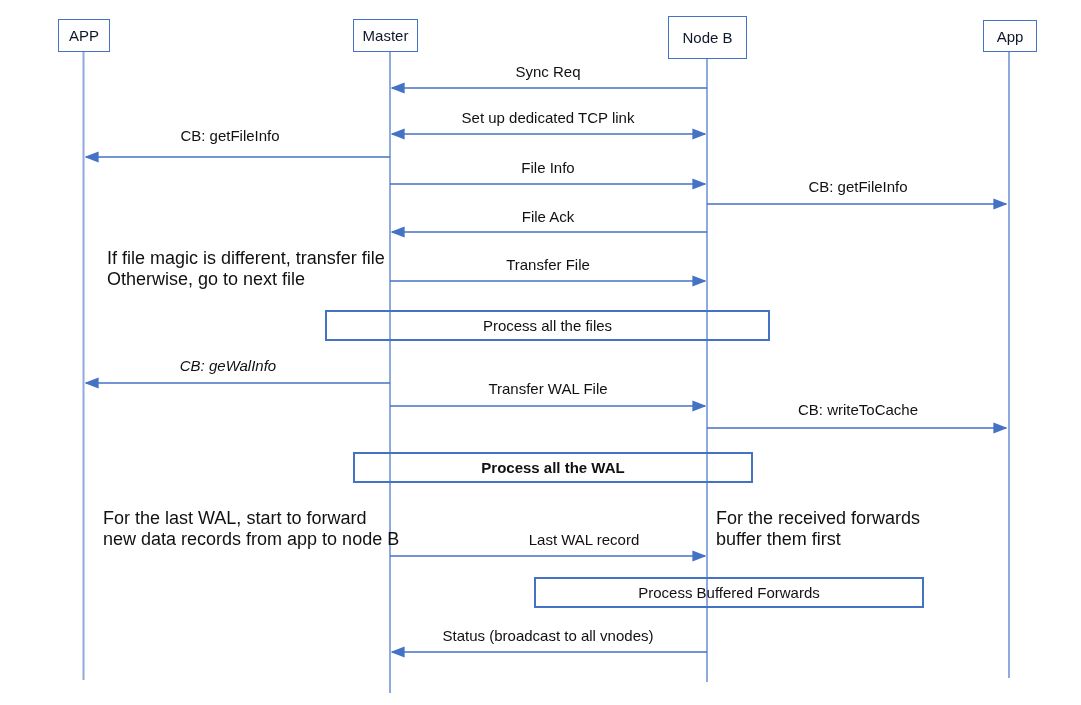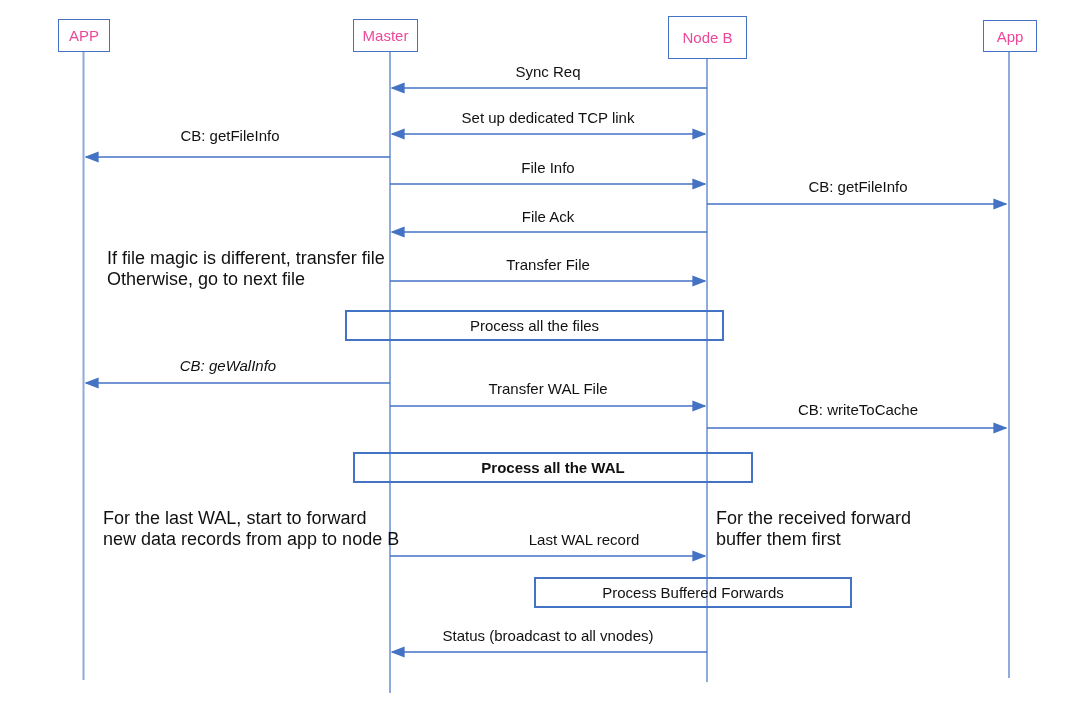--- a/index.html
+++ b/index.html
@@ -4,21 +4,21 @@
 <style>
   html,body{margin:0;padding:0;background:#fff;}
   .canvas{
     position:relative;width:1081px;height:705px;background:#fff;overflow:hidden;
     font-family:"Liberation Sans",sans-serif;color:#1a1a1a;
   }
   .layer{position:absolute;left:0;top:0;width:1081px;height:705px;}
   .actor-box{
     position:absolute;box-sizing:border-box;border:1.5px solid #4472C4;background:#fff;
     display:flex;align-items:center;justify-content:center;
-    font-size:15px;color:#ec4899;
+    font-size:15px;color:#0f172a;
   }
   .proc-box{
     position:absolute;box-sizing:border-box;border:2px solid #4472C4;background:transparent;
     display:flex;align-items:center;justify-content:center;
     font-size:15px;color:#111;
   }
   .msg-label{
     position:absolute;transform:translate(-50%,-50%);
     font-size:15px;color:#111;white-space:nowrap;
   }
@@ -76,36 +76,36 @@
   <div class="msg-label" style="left:548px;top:167px;">File Info</div>
   <div class="msg-label" style="left:858px;top:186px;">CB: getFileInfo</div>
   <div class="msg-label" style="left:548px;top:216px;">File Ack</div>
   <div class="msg-label" style="left:548px;top:264px;">Transfer File</div>
   <div class="msg-label" style="left:228px;top:365px;font-style:italic;">CB: geWalInfo</div>
   <div class="msg-label" style="left:548px;top:388px;">Transfer WAL File</div>
   <div class="msg-label" style="left:858px;top:409px;">CB: writeToCache</div>
   <div class="msg-label" style="left:548px;top:539px;margin-left:36px;">Last WAL record</div>
   <div class="msg-label" style="left:548px;top:635px;">Status (broadcast to all vnodes)</div>
 
-  <div class="proc-box" style="left:345px;top:310px;width:379px;height:31px;align-items:center;">
+  <div class="proc-box" style="left:325px;top:310px;width:445px;height:31px;align-items:center;">
     <span>Process all the files</span>
   </div>
   <div class="proc-box" style="left:353px;top:452px;width:400px;height:31px;font-weight:bold;">
     <span>Process all the WAL</span>
   </div>
-  <div class="proc-box" style="left:534px;top:577px;width:318px;height:31px;">
+  <div class="proc-box" style="left:534px;top:577px;width:390px;height:31px;">
     <span>Process Buffered Forwards</span>
   </div>
 
   <div class="note" style="left:107px;top:236px;">
     <div>If file magic is different, transfer file</div>
     <div>Otherwise, go to next file</div>
   </div>
   <div class="note" style="left:103px;top:496px;">
     <div>For the last WAL, start to forward</div>
     <div>new data records from app to node B</div>
   </div>
   <div class="note" style="left:716px;top:496px;">
-    <div>For the received forward</div>
+    <div>For the received forwards</div>
     <div>buffer them first</div>
   </div>
 
 </div>
 
 </body></html>

